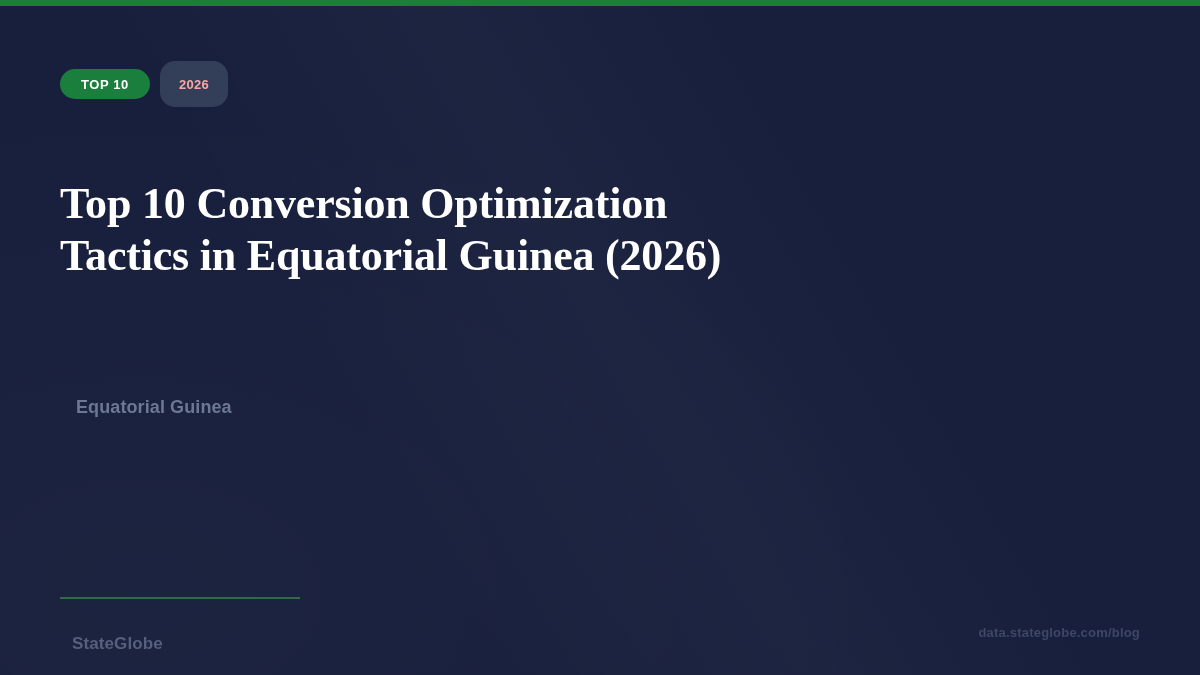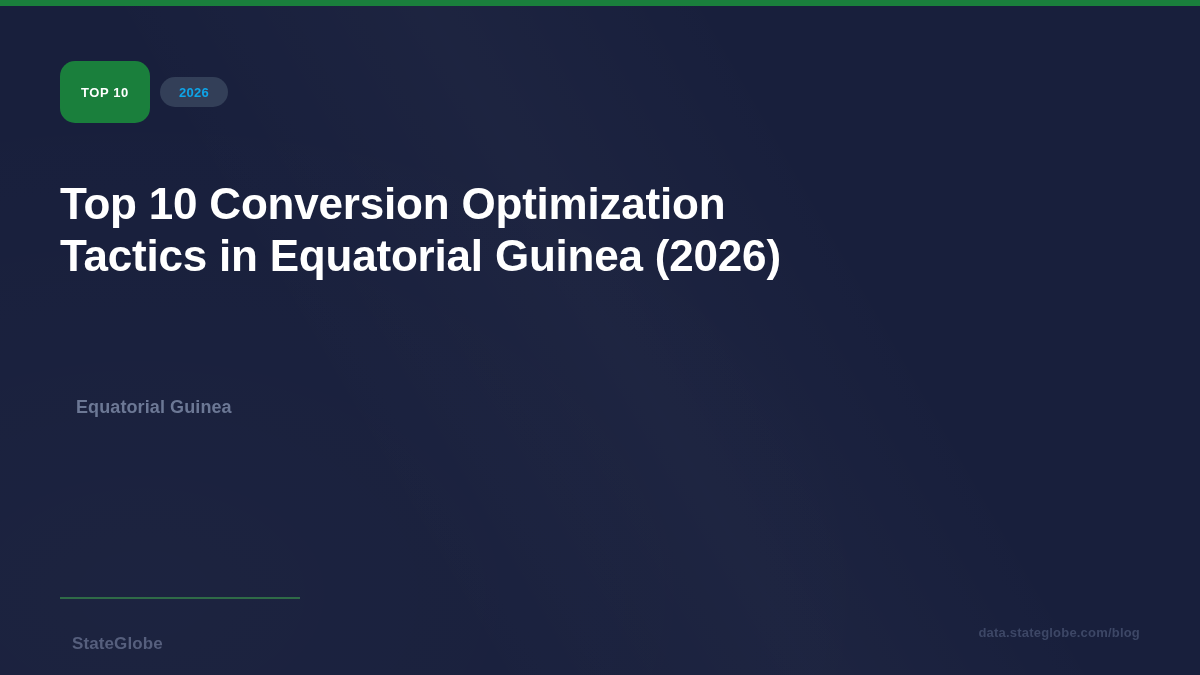--- a/index.html
+++ b/index.html
@@ -60,40 +60,41 @@
     height: 30px;
     border-radius: 15px;
     font-size: 13px;
     font-weight: bold;
     letter-spacing: 0.6px;
     white-space: nowrap;
   }
   .badge-primary {
     background: #1a7f3c;
     color: #ffffff;
-    padding: 16px 21px;
+    padding: 0 21px;
   }
   .badge-secondary {
     background: #333f58;
-    color: #0ea5e9;
-    padding: 0 19px;
+    color: #fca5a5;
+    padding: 8px 19px;
     letter-spacing: 0.3px;
   }
 
   .headline {
     position: absolute;
     top: 178px;
     left: 60px;
     width: 740px;
     margin: 0;
     font-size: 44px;
     line-height: 52px;
     font-weight: bold;
     color: #ffffff;
     letter-spacing: -0.2px;
+    font-family: Liberation Serif, serif;
   }
 
   .subtitle {
     position: absolute;
     top: 381px;
     left: 60px;
     margin: 16px;
     font-size: 18px;
     font-weight: bold;
     color: #6c7895;

